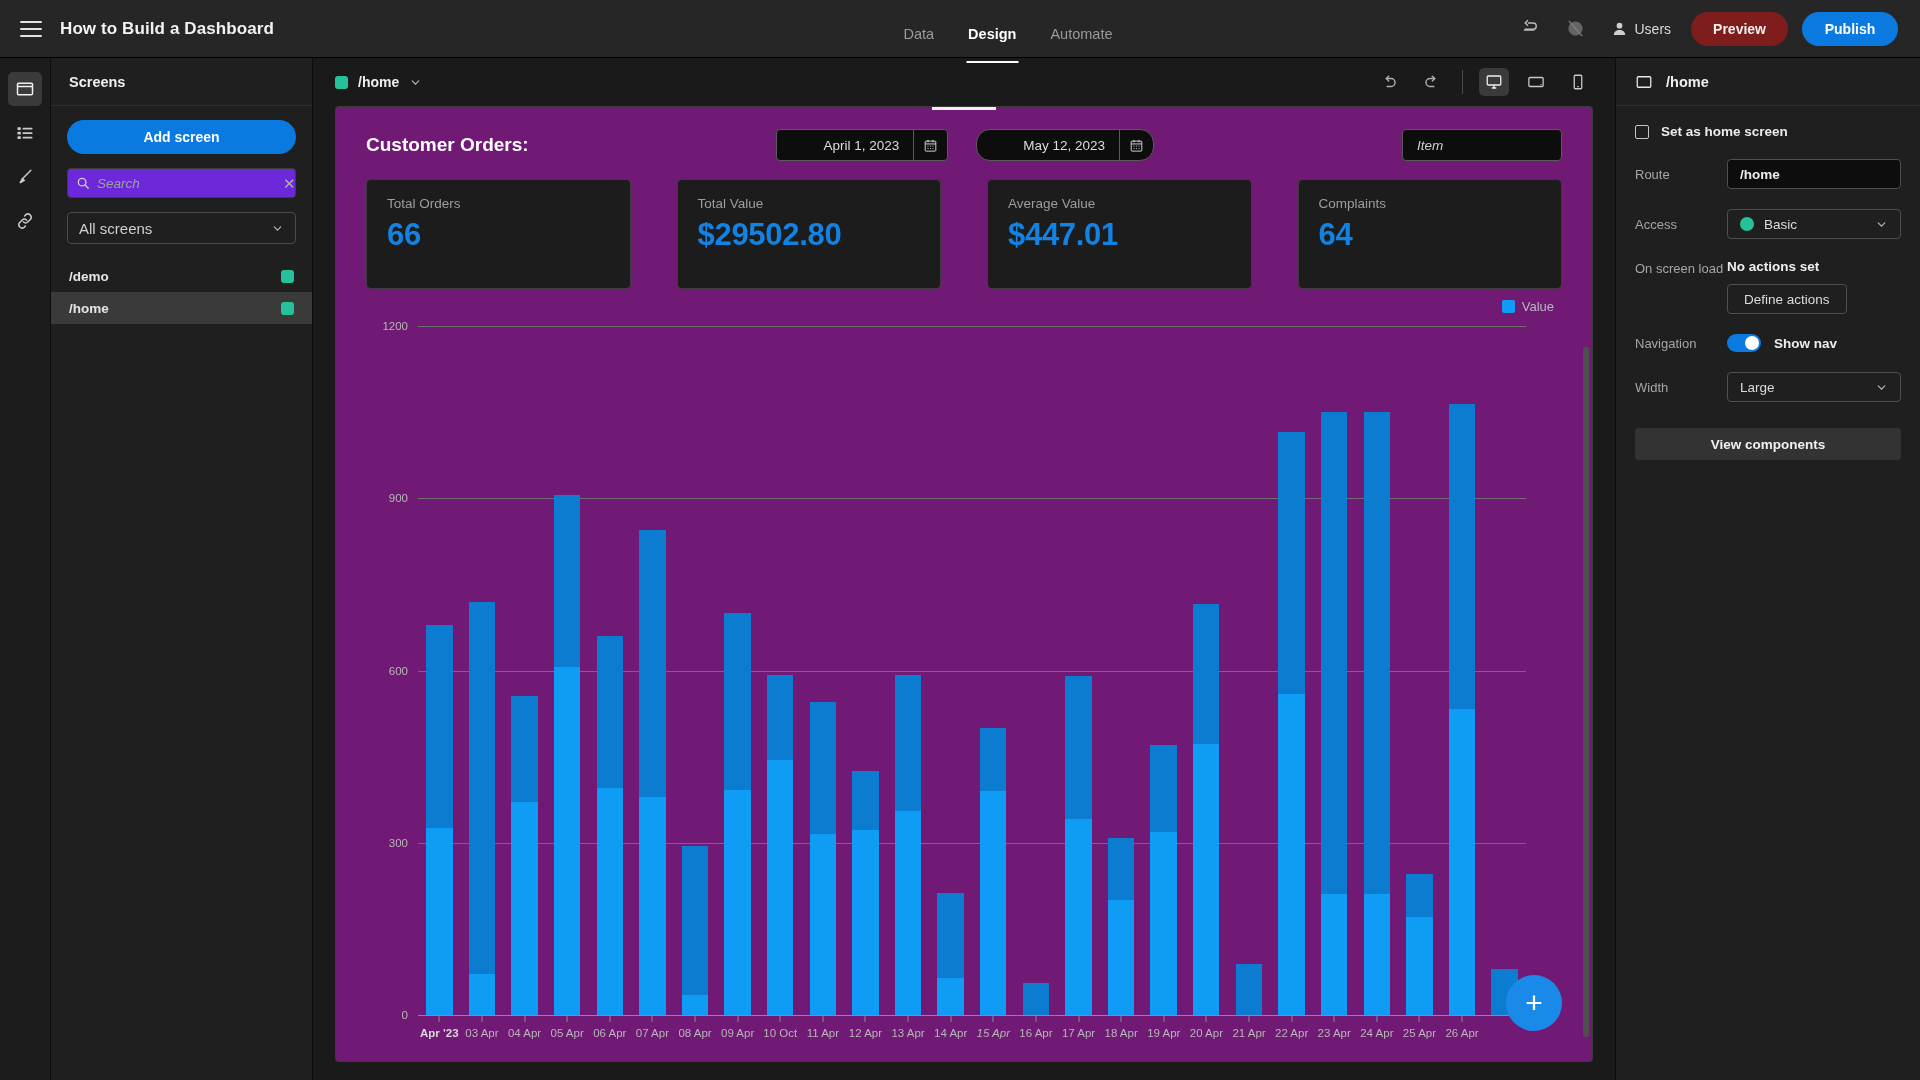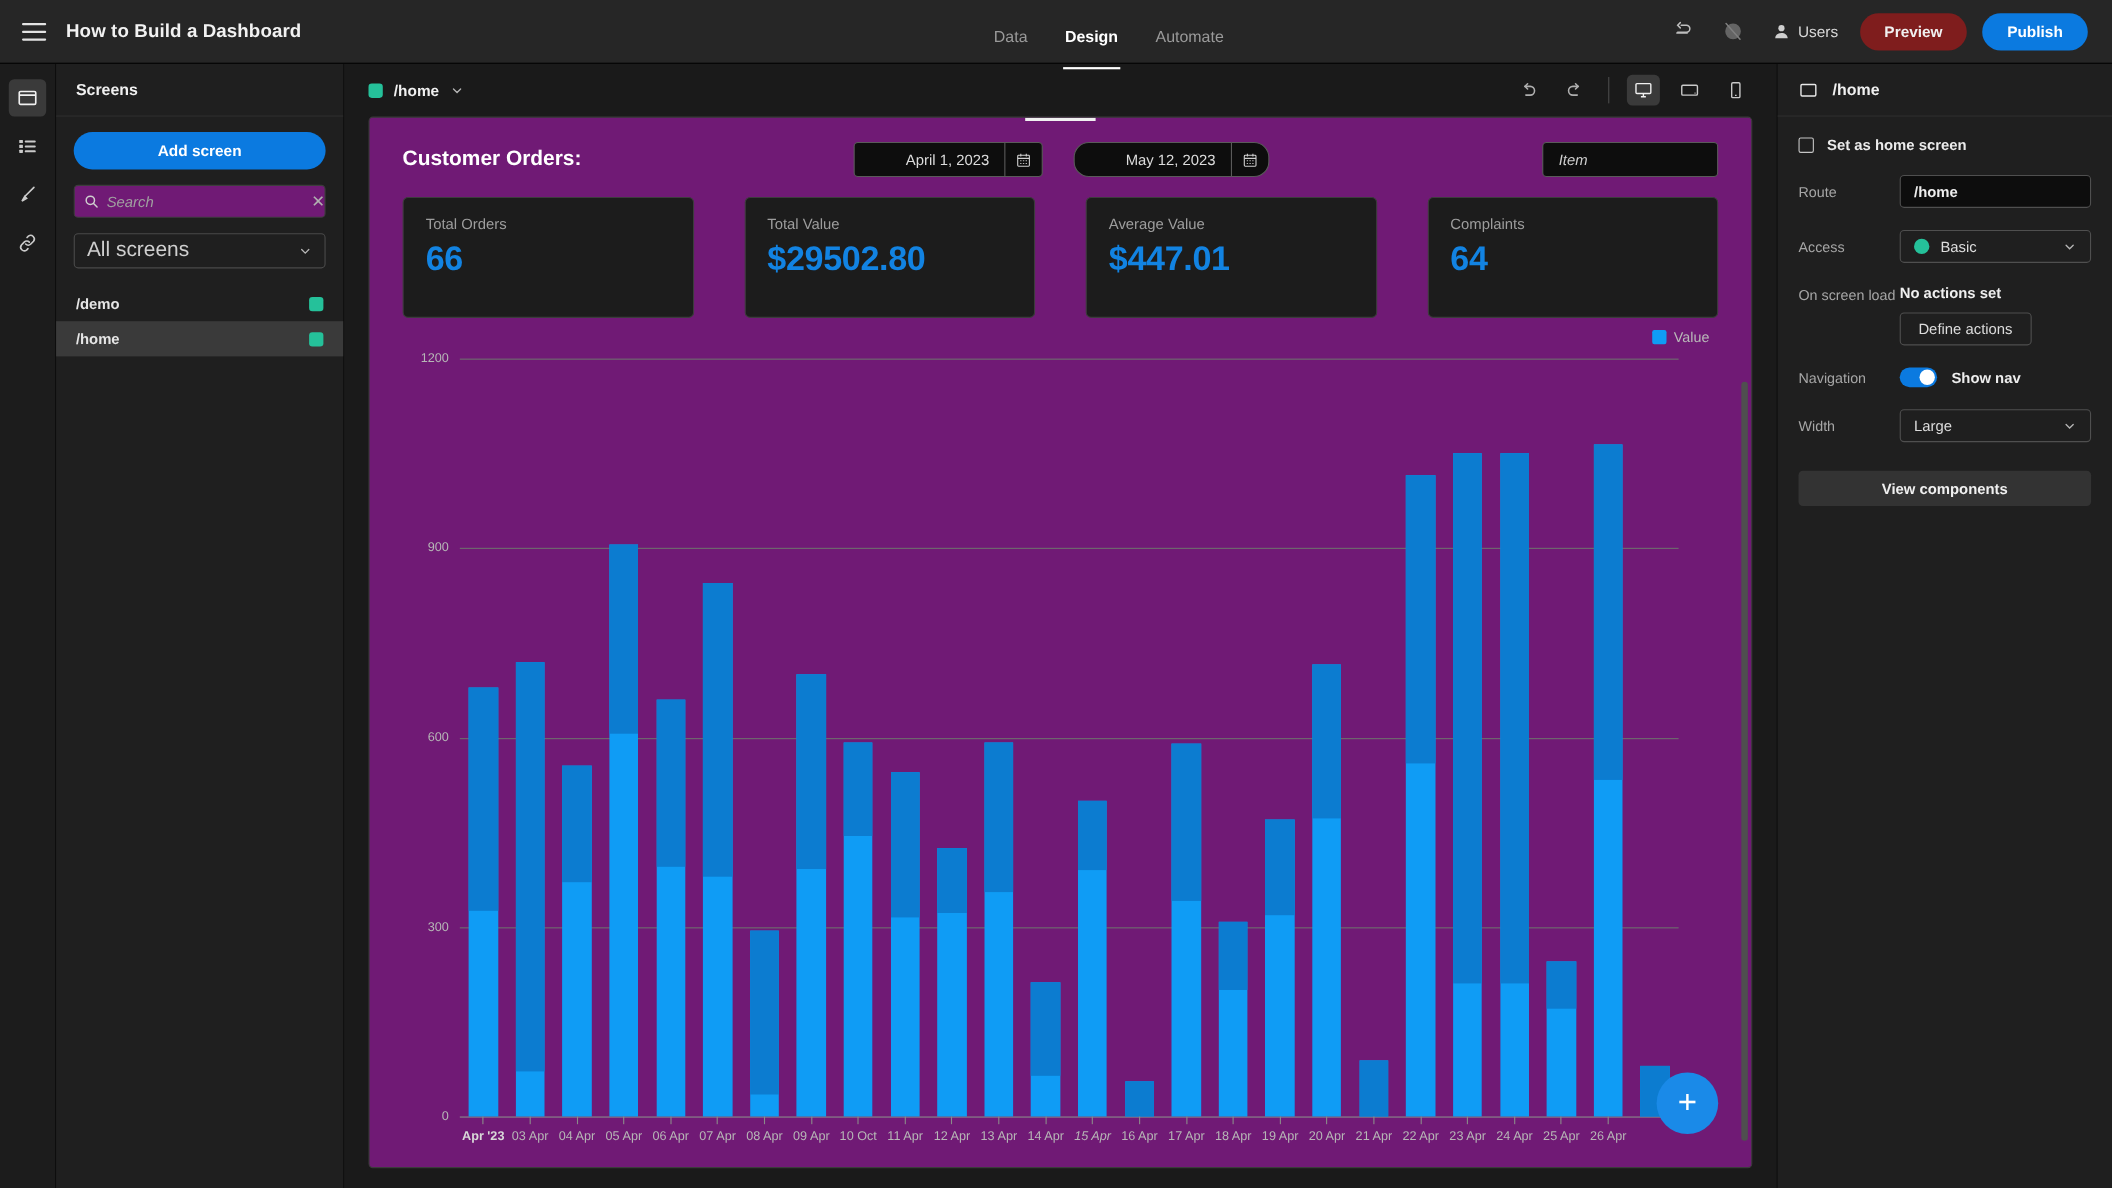--- a/index.html
+++ b/index.html
@@ -54,33 +54,33 @@
 
   
   .screens { width:262px; flex:0 0 262px; background:#1f1f1f; border-right:1px solid #0d0d0d; display:flex; flex-direction:column; }
   .screens-head { height:48px; display:flex; align-items:center; padding:0 18px; font-size:14.5px; font-weight:bold; color:#f0f0f0; border-bottom:1px solid #2e2e2e;}
   .screens-body { padding:14px 16px 0 16px; }
   .btn-add {
     width:100%; height:34px; background:#0b7ae0; color:#fff; border:none; border-radius:17px;
     font-size:14px; font-weight:bold; cursor:pointer; font-family:inherit;
   }
   .search-wrap {
-    margin-top:14px; height:30px; background:#701a75; border:1px solid #3d3d3d; border-radius:4px;
+    margin-top:14px; height:30px; background:#6d28d9; border:1px solid #3d3d3d; border-radius:4px;
     display:flex; align-items:center; padding:0 8px; gap:7px;
   }
   .search-wrap input {
     flex:1; background:transparent; border:none; outline:none; color:#cfcfcf;
     font-size:13.5px; font-family:inherit; font-style:italic;
   }
   .search-wrap input::placeholder { color:#a0a0a0; font-style:italic; }
   .xbtn { color:#b0b0b0; font-size:15px; cursor:pointer; line-height:1; }
   .select-box {
     margin-top:14px; height:32px; border:1px solid #4a4a4a; border-radius:4px;
     display:flex; align-items:center; justify-content:space-between; padding:0 11px;
-    font-size:19px; color:#cfcfcf; cursor:pointer;
+    font-size:15px; color:#cfcfcf; cursor:pointer;
   }
   .screen-list { margin-top:16px; }
   .screen-row {
     height:32px; display:flex; align-items:center; justify-content:space-between;
     padding:0 18px; font-size:13.5px; font-weight:bold; color:#e5e5e5; cursor:pointer;
   }
   .screen-row.active { background:#3a3a3a; }
   .dot-sq { width:13px; height:13px; border-radius:3px; background:#25c19a; }
 
   

